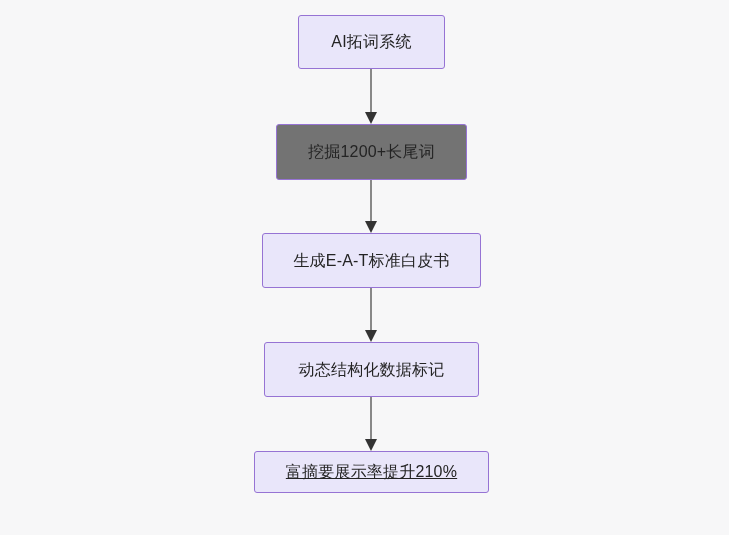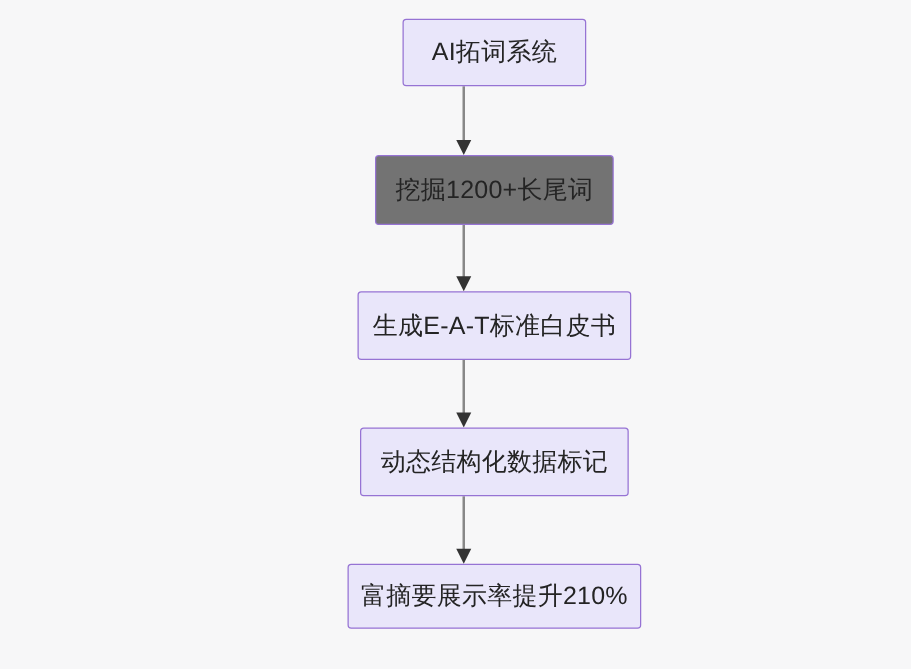--- a/index.html
+++ b/index.html
@@ -21,25 +21,24 @@
   .node {
     position: absolute;
     box-sizing: border-box;
     display: flex;
     align-items: center;
     justify-content: center;
     background: #e9e6fa;
     border: 1.5px solid #9673d4;
     border-radius: 3px;
     color: #242424;
-    font-size: 20px;
+    font-size: 16px;
     line-height: 1.2;
     letter-spacing: 0.2px;
     white-space: nowrap;
-    margin-left: 24px;
   }
   .node-label {
     display: block;
   }
   .connector {
     position: absolute;
     width: 24px;
     display: block;
   }
   .connector svg {
@@ -89,17 +88,17 @@
   </div>
 
   <div class="node" style="left: 262px; top: 233px; width: 219px; height: 55px; background: rgb(233, 230, 250); border-color: rgb(150, 115, 212); color: rgb(36, 36, 36);">
     <span class="node-label">生成E-A-T标准白皮书</span>
   </div>
 
   <div class="node" style="left: 264px; top: 342px; width: 215px; height: 55px; background: rgb(233, 230, 250); border-color: rgb(150, 115, 212); color: rgb(36, 36, 36);">
     <span class="node-label">动态结构化数据标记</span>
   </div>
 
-  <div class="node" style="left: 254px; top: 451px; width: 235px; height: 52px; background: rgb(233, 230, 250); border-color: rgb(150, 115, 212); color: rgb(36, 36, 36);">
+  <div class="node" style="left: 254px; top: 451px; width: 235px; height: 42px; background: rgb(233, 230, 250); border-color: rgb(150, 115, 212); color: rgb(36, 36, 36); text-decoration: underline;">
     <span class="node-label">富摘要展示率提升210%</span>
   </div>
 
 </div>
 
 </body></html>

